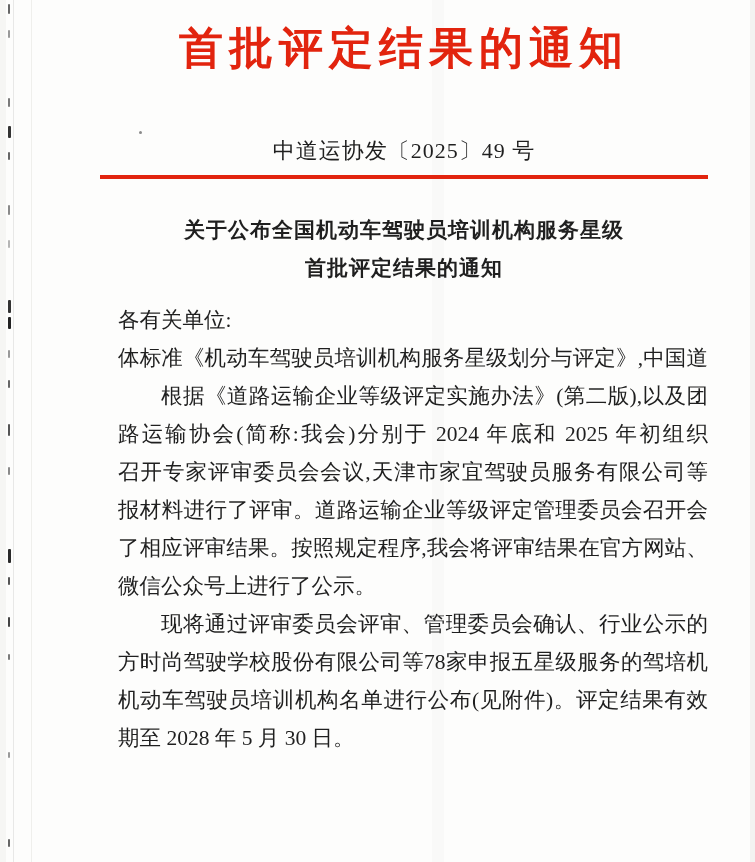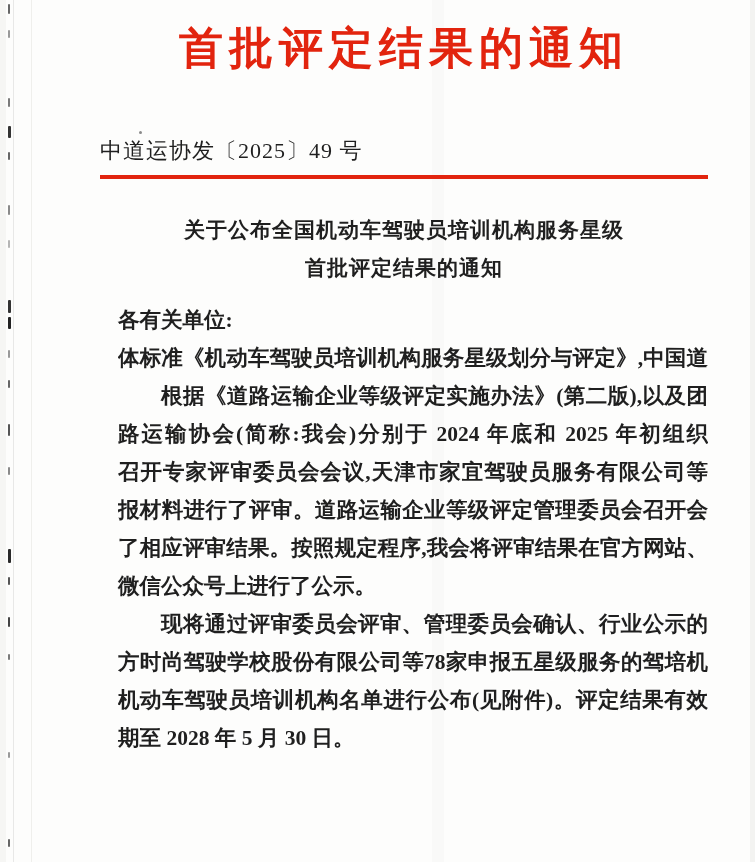--- a/index.html
+++ b/index.html
@@ -29,38 +29,38 @@
   .org-header{
     position:absolute;left:100px;width:608px;top:22px;
     text-align:center;
     font-size:44px;line-height:54px;font-weight:700;
     letter-spacing:6px;
     color:var(--red);
     white-space:nowrap;
   }
   .doc-number{
     position:absolute;left:100px;width:608px;top:136px;
+    text-align:center;
     font-size:22px;line-height:30px;
     letter-spacing:1px;
   }
   .red-rule{
     position:absolute;left:100px;top:175px;
     width:608px;height:4px;
     background:var(--red);
   }
   .doc-title{
     position:absolute;left:100px;width:608px;top:211px;
     text-align:center;
     font-size:21px;line-height:38px;font-weight:700;
     letter-spacing:1px;
   }
   .body-block{
     position:absolute;left:118px;top:301px;width:590px;
     font-size:21.5px;
-    font-weight:bold;
   }
   .line{
     height:38px;line-height:38px;
     white-space:nowrap;
   }
   .line.j{
     text-align:justify;
     text-align-last:justify;
     white-space:normal;
     overflow:hidden;

